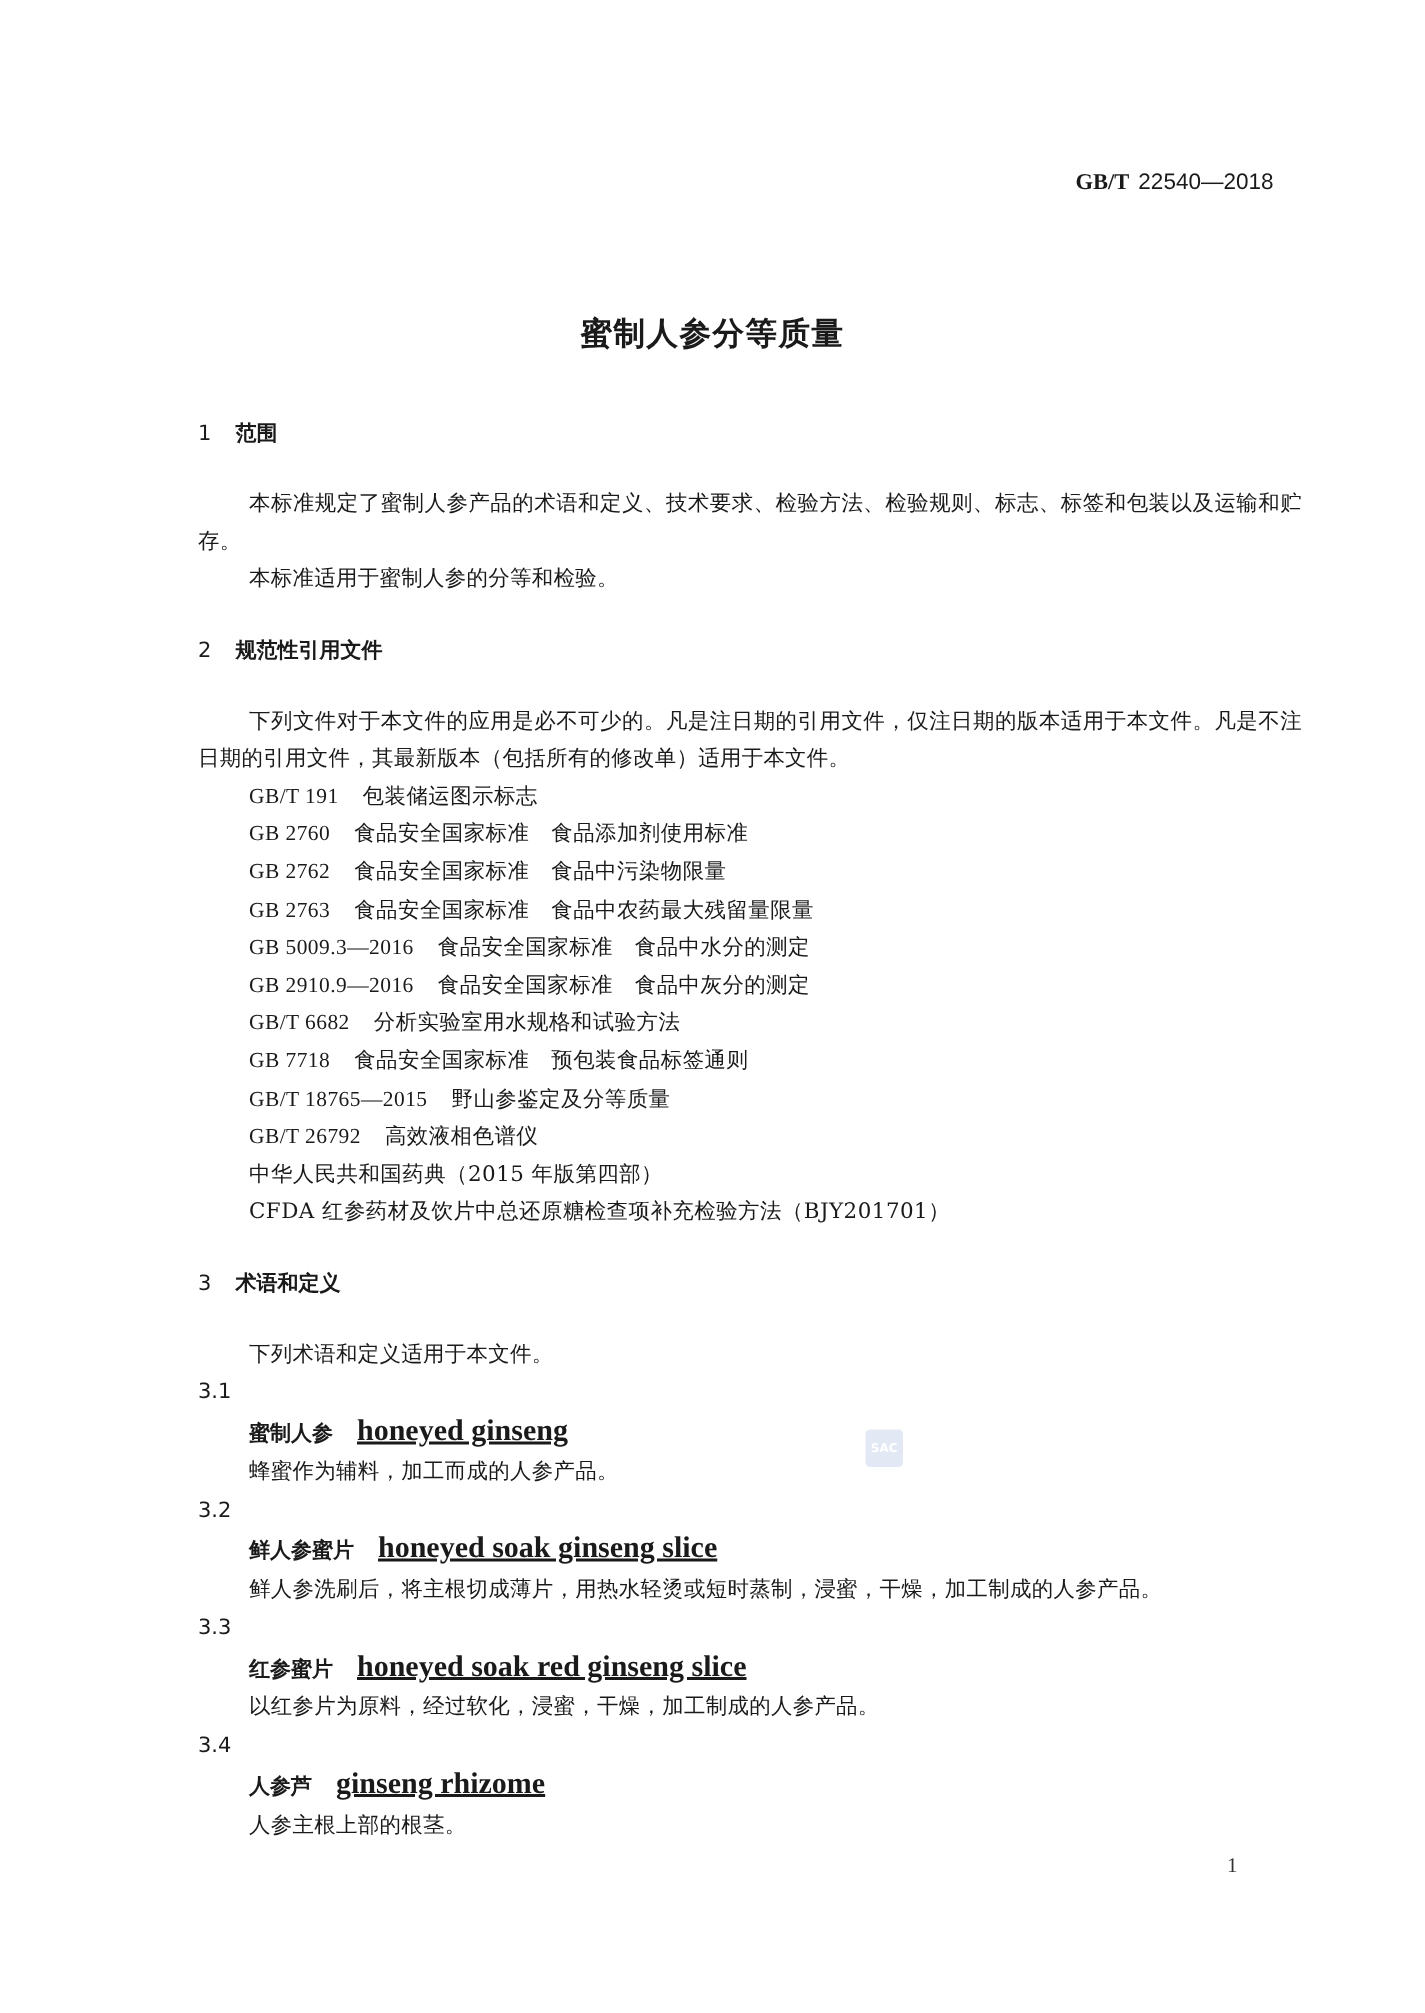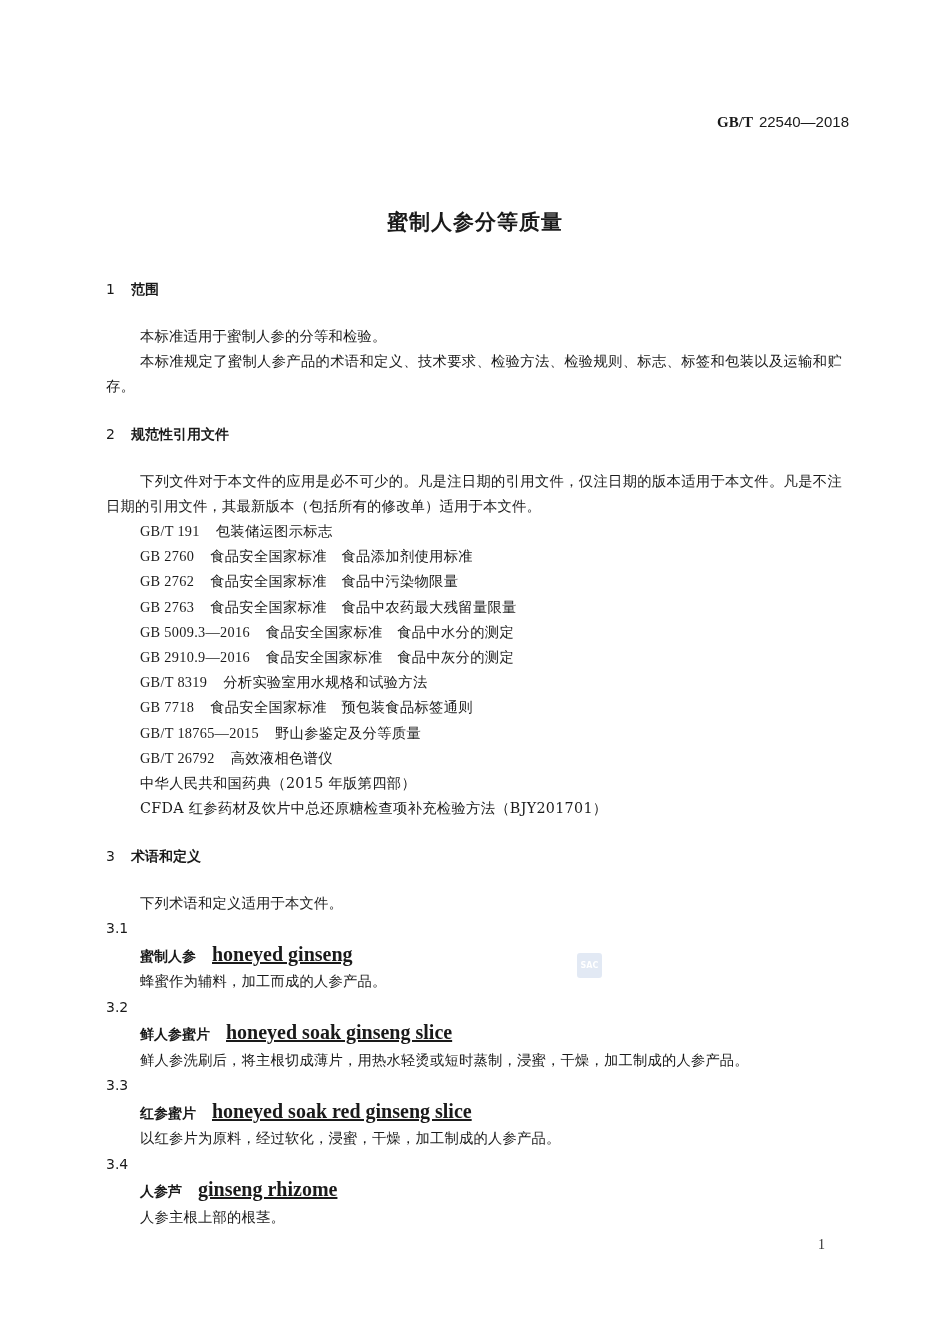--- a/index.html
+++ b/index.html
@@ -11,21 +11,21 @@
     .std-code {
       position: absolute; top: 113px; right: 101px;
       font-size: 15px; color: #1a1a1a;
       font-family: "Liberation Sans", "DejaVu Sans", sans-serif;
     }
     .std-code .prefix { font-family: "Liberation Serif", serif; font-weight: bold; margin-right: 6px; }
     .doc-title {
       position: absolute; top: 208px; left: 0; width: 950px; text-align: center;
       font-family: "DejaVu Sans", sans-serif; font-size: 21px; font-weight: bold; letter-spacing: 1px;
     }
-    .content { position: absolute; left: 106px; width: 736px; top: 278px; }
+    .content { position: absolute; left: 132px; width: 736px; top: 278px; }
     .sec-head {
       font-family: "DejaVu Sans", sans-serif; font-size: 14px; font-weight: bold;
       height: 22px; line-height: 22px;
     }
     .sec-head .num { font-weight: normal; display: inline-block; width: 25px; }
     .para {
       font-size: 14.3px; line-height: 25px; text-indent: 34px; text-align: justify;
       letter-spacing: 0.2px;
     }
     .ref {
@@ -59,37 +59,37 @@
 </div>
 
 <div class="doc-title">蜜制人参分等质量</div>
 
 <div class="content">
 
   <div class="sec-head">
     <span class="num">1</span><span>范围</span>
   </div>
   <div class="gap-s"></div>
+  <div class="para">本标准规定了蜜制人参产品的术语和定义、技术要求、检验方法、检验规则、标志、标签和包装以及运输和贮存。</div>
   <div class="para">本标准适用于蜜制人参的分等和检验。</div>
-  <div class="para">本标准规定了蜜制人参产品的术语和定义、技术要求、检验方法、检验规则、标志、标签和包装以及运输和贮存。</div>
   <div class="gap-s"></div>
 
   <div class="sec-head">
     <span class="num">2</span><span>规范性引用文件</span>
   </div>
   <div class="gap-s"></div>
   <div class="para">下列文件对于本文件的应用是必不可少的。凡是注日期的引用文件，仅注日期的版本适用于本文件。凡是不注日期的引用文件，其最新版本（包括所有的修改单）适用于本文件。</div>
   <div id="refs-list">
     <div class="ref"><span class="code">GB/T 191</span><span>包装储运图示标志</span></div>
     <div class="ref"><span class="code">GB 2760</span><span>食品安全国家标准　食品添加剂使用标准</span></div>
     <div class="ref"><span class="code">GB 2762</span><span>食品安全国家标准　食品中污染物限量</span></div>
     <div class="ref"><span class="code">GB 2763</span><span>食品安全国家标准　食品中农药最大残留量限量</span></div>
     <div class="ref"><span class="code">GB 5009.3—2016</span><span>食品安全国家标准　食品中水分的测定</span></div>
     <div class="ref"><span class="code">GB 2910.9—2016</span><span>食品安全国家标准　食品中灰分的测定</span></div>
-    <div class="ref"><span class="code">GB/T 8319</span><span>分析实验室用水规格和试验方法</span></div>
+    <div class="ref"><span class="code">GB/T 6682</span><span>分析实验室用水规格和试验方法</span></div>
     <div class="ref"><span class="code">GB 7718</span><span>食品安全国家标准　预包装食品标签通则</span></div>
     <div class="ref"><span class="code">GB/T 18765—2015</span><span>野山参鉴定及分等质量</span></div>
     <div class="ref"><span class="code">GB/T 26792</span><span>高效液相色谱仪</span></div>
     <div class="ref"><span>中华人民共和国药典（2015 年版第四部）</span></div>
     <div class="ref"><span>CFDA 红参药材及饮片中总还原糖检查项补充检验方法（BJY201701）</span></div>
   </div>
   <div class="gap-s"></div>
 
   <div class="sec-head">
     <span class="num">3</span><span>术语和定义</span>

